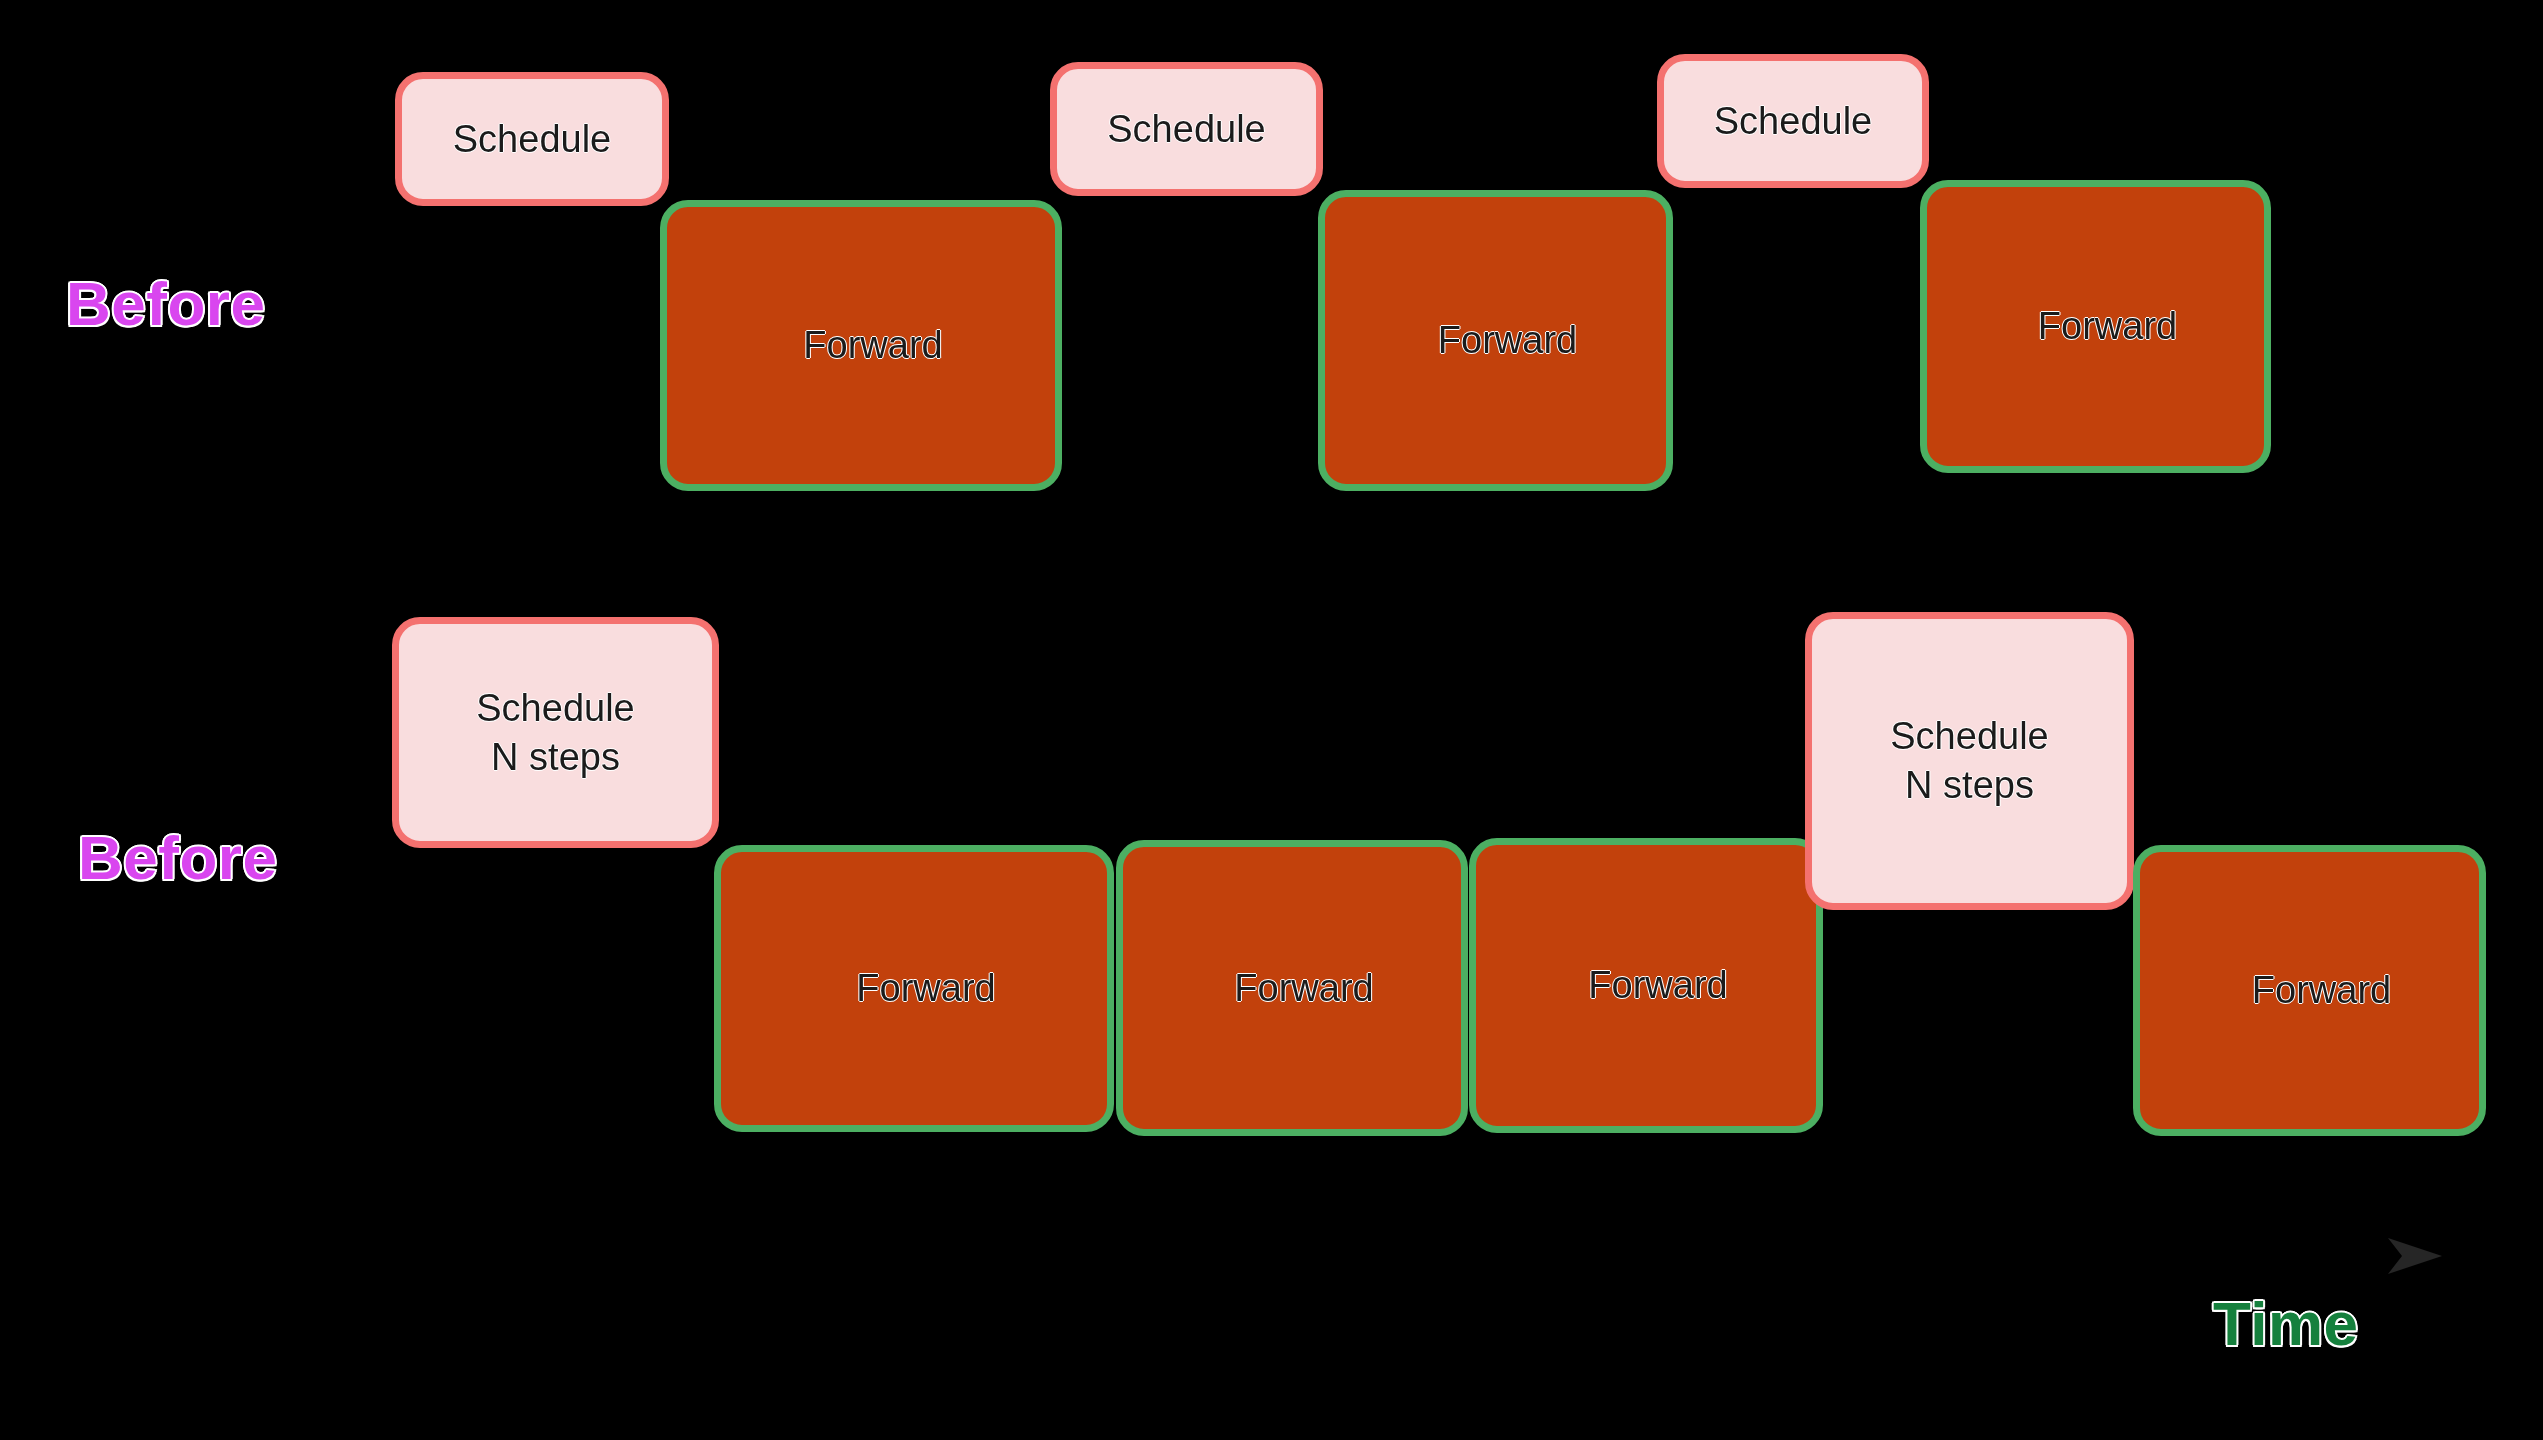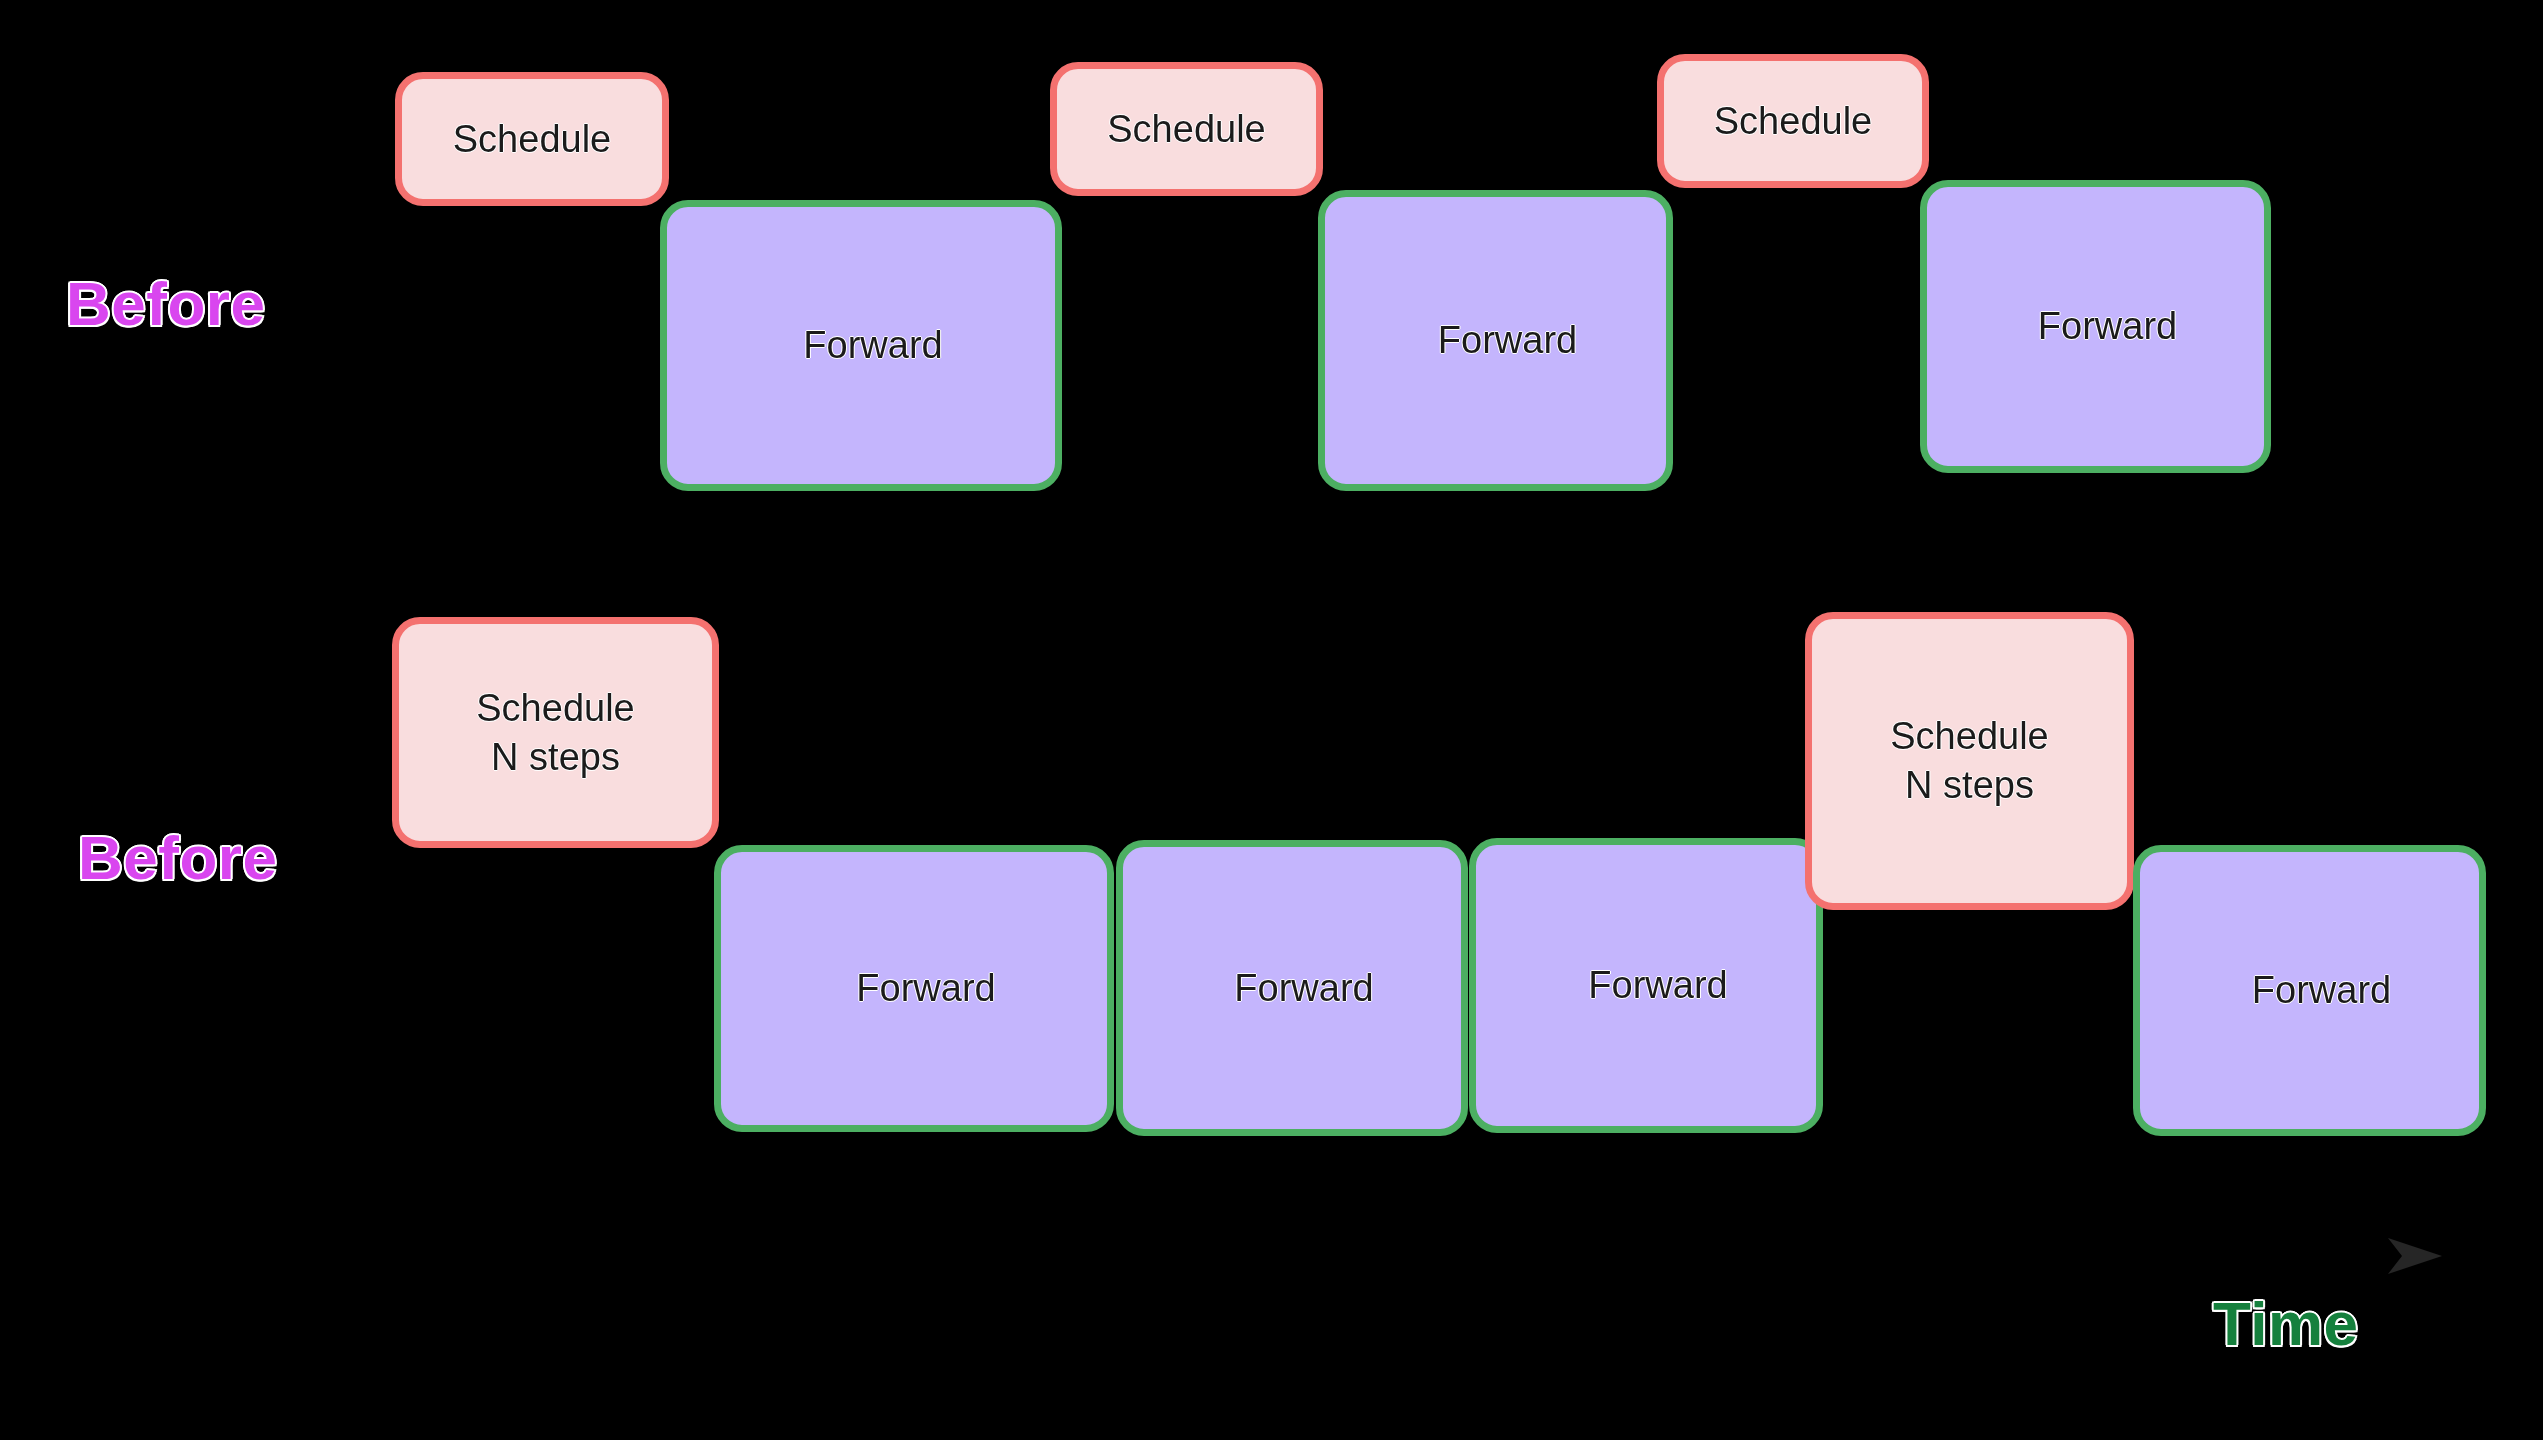--- a/index.html
+++ b/index.html
@@ -75,21 +75,21 @@
     text-shadow:
        1px 0 0 #ffffff, -1px 0 0 #ffffff,
        0 1px 0 #ffffff, 0 -1px 0 #ffffff;
     white-space: pre-line;
   }
   .blk.schedule {
     background: #F9DDDE;
     border: 7px solid #F4716F;
   }
   .blk.forward {
-    background: #c4b5fd;
+    background: #c2410c;
     border: 7px solid #4CAF62;
     padding-left: 24px;
   }
 
   
   #time-axis {
     position: absolute;
     left: 378px;
     top: 1238px;
     width: 2070px;

